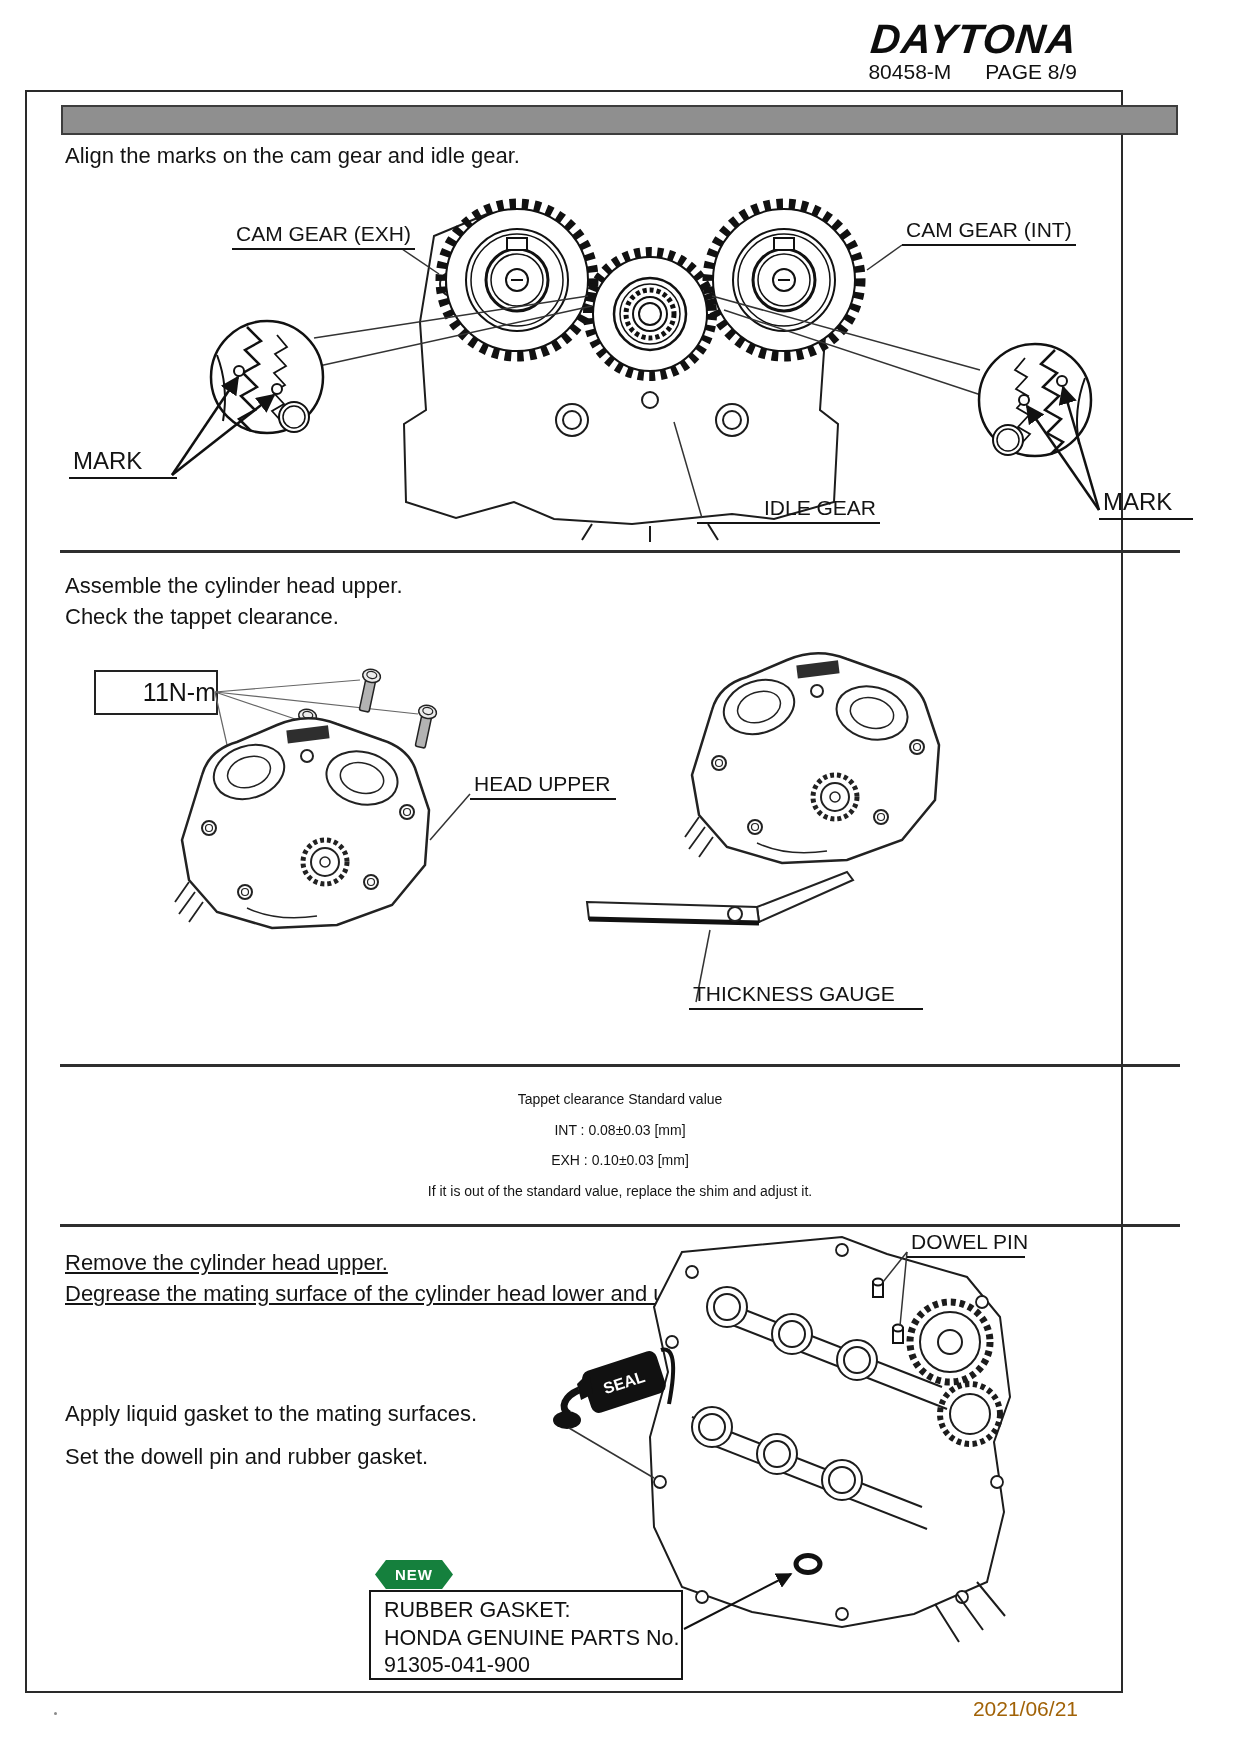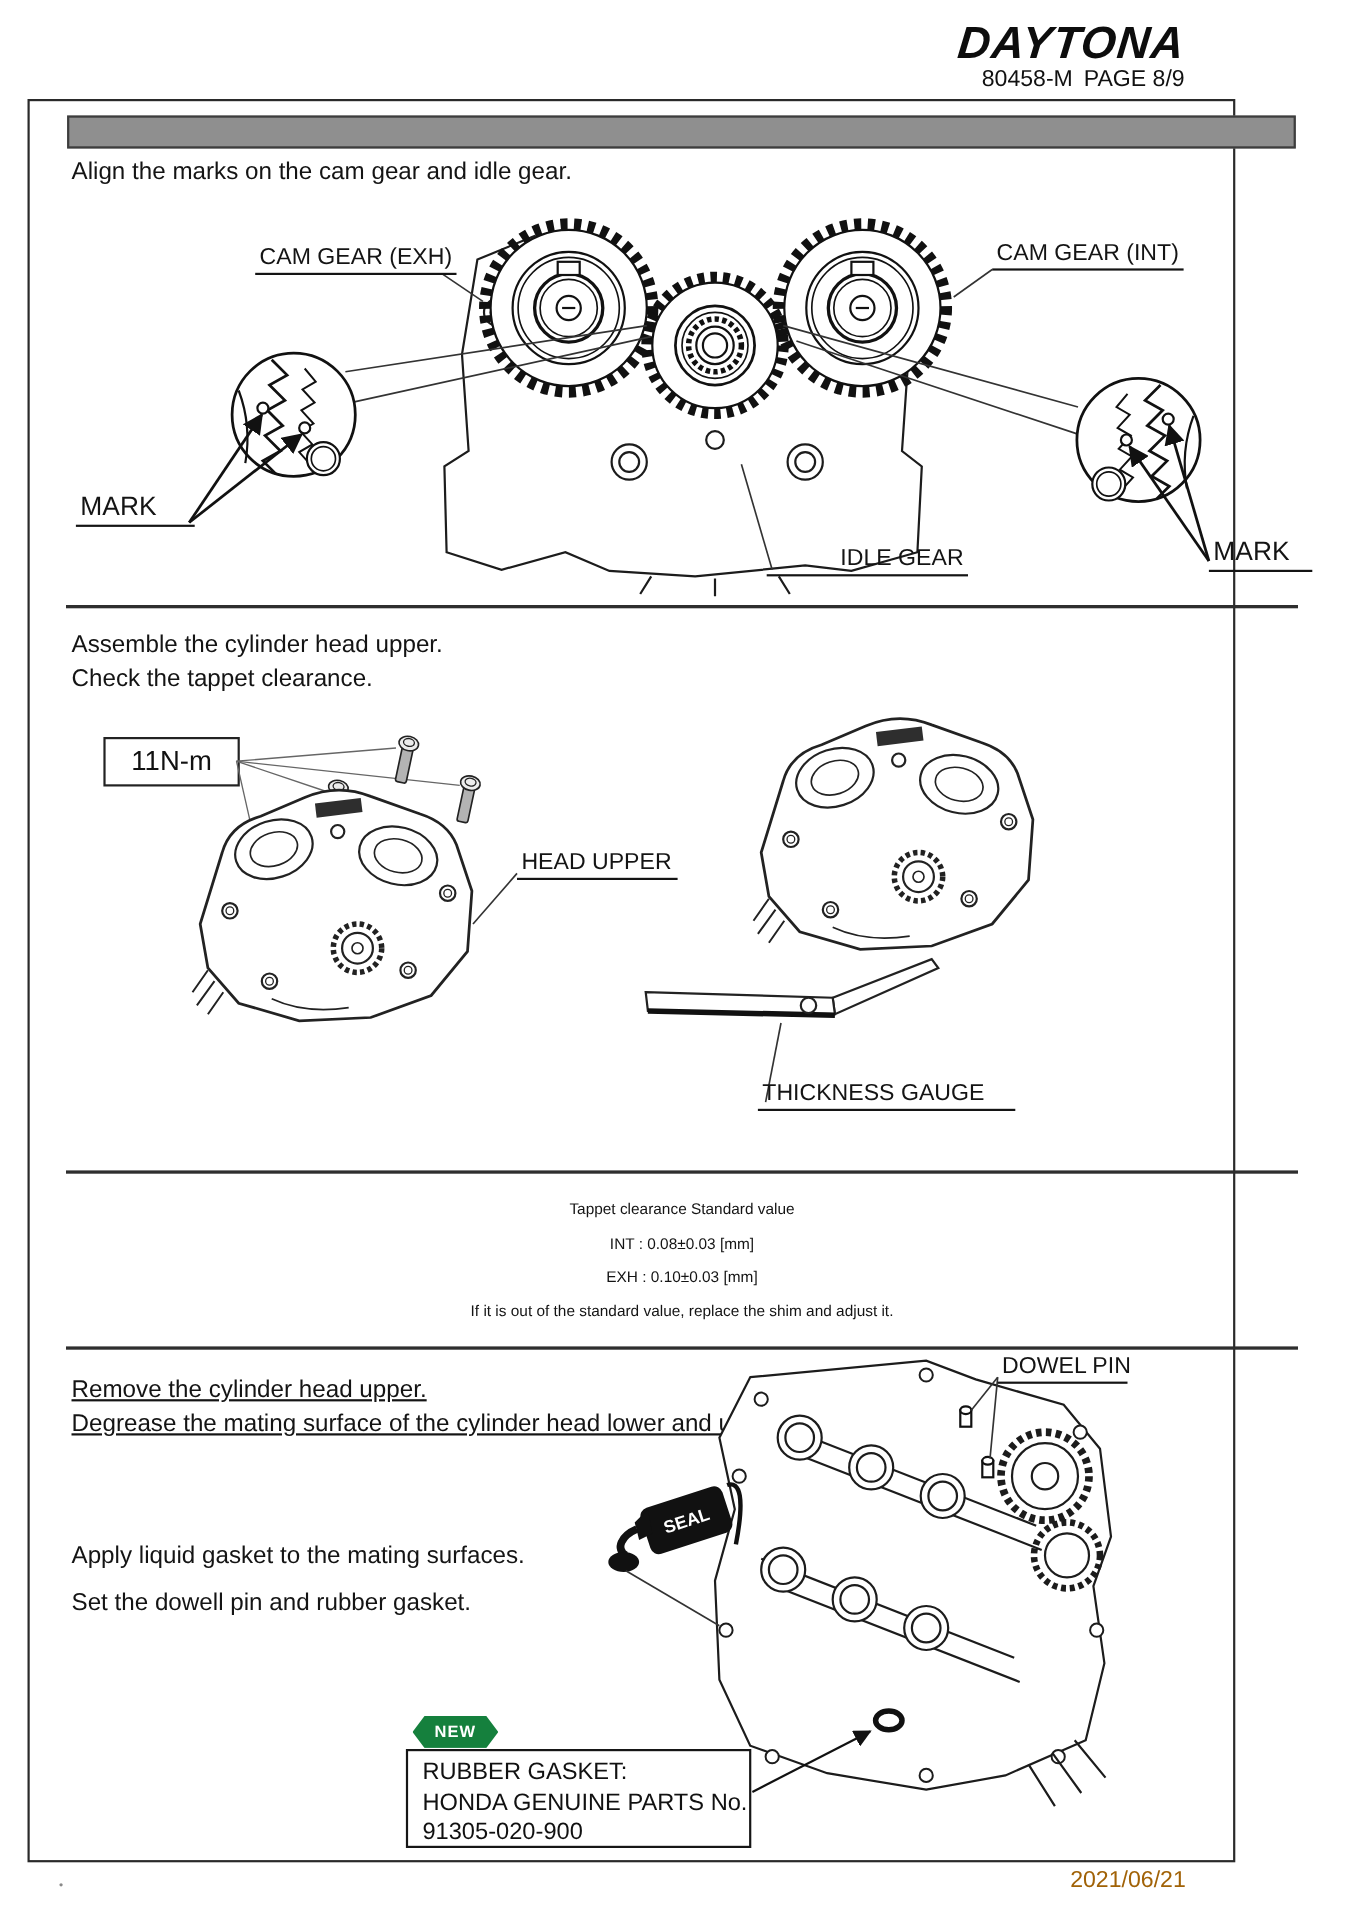--- a/index.html
+++ b/index.html
@@ -2,29 +2,29 @@
 <html><head>
 <meta charset="utf-8">
 <style>
   html,body{margin:0;padding:0;background:#ffffff;}
   .page{position:relative;width:1240px;height:1753px;background:#fff;overflow:hidden;
         font-family:"Liberation Sans","DejaVu Sans",sans-serif;color:#111;}
   
   .brand{position:absolute;top:16px;right:163px;font-size:41px;font-weight:800;font-style:italic;
          letter-spacing:1px;transform:skewX(-6deg);color:#0d0d0d;}
   .docline{position:absolute;top:60px;right:163px;font-size:21px;color:#111;white-space:nowrap;}
-  .docline span{margin-left:4px;}
+  .docline span{margin-left:28px;}
   
   .frame{position:absolute;left:25px;top:90px;width:1098px;height:1603px;border:2px solid #2a2a2a;box-sizing:border-box;}
   .titlebar{position:absolute;left:34px;top:13px;width:1117px;height:30px;background:#8f8f8f;border:2px solid #3d3d3d;box-sizing:border-box;}
   .bodytext{position:absolute;font-size:22px;line-height:31px;white-space:nowrap;color:#141414;}
   .divider{position:absolute;left:33px;width:1120px;height:0;border-top:3px solid #2e2e2e;}
   .callout{position:absolute;font-size:21px;color:#141414;border-bottom:2px solid #141414;padding:0 4px 2px 4px;white-space:nowrap;}
   .torquebox{position:absolute;left:67px;top:578px;width:120px;height:41px;border:2.5px solid #222;
-             font-size:25px;display:flex;align-items:center;justify-content:center;}
+             font-size:25px;display:flex;align-items:center;justify-content:flex-end;}
   .specblock{position:absolute;left:33px;top:992px;width:1120px;text-align:center;font-size:14px;line-height:30.5px;color:#141414;}
   .newbadge{position:absolute;left:348px;top:1468px;width:78px;height:29px;background:#15803d;color:#fff;
             font-size:15px;font-weight:bold;letter-spacing:1px;display:flex;align-items:center;justify-content:center;
             clip-path:polygon(0% 50%,14% 0%,86% 0%,100% 50%,86% 100%,14% 100%);}
   .gasketbox{position:absolute;left:342px;top:1498px;width:314px;height:90px;border:2px solid #161616;box-sizing:border-box;
              padding:5px 0 0 13px;font-size:21.5px;line-height:27.5px;white-space:nowrap;}
   .footdate{position:absolute;top:1697px;right:162px;font-size:21px;color:#a16207;}
   .pagedot{position:absolute;left:54px;top:1712px;width:3px;height:3px;border-radius:50%;background:#8a8a8a;}
   svg{position:absolute;overflow:visible;}
   svg text{font-family:"Liberation Sans","DejaVu Sans",sans-serif;}
@@ -302,21 +302,21 @@
 
     <div class="callout" style="left:880px;top:1138px;width:110px;">DOWEL PIN</div>
 
     <div class="newbadge">
       <span>NEW</span>
     </div>
 
     <div class="gasketbox">
       <div>RUBBER GASKET:</div>
       <div>HONDA GENUINE PARTS No.</div>
-      <div>91305-020-900</div>
+      <div>91305-041-900</div>
     </div>
 
   </div>
 
   <div class="footdate">2021/06/21</div>
   <div class="pagedot"></div>
 
 </div>
 
 </body></html>

